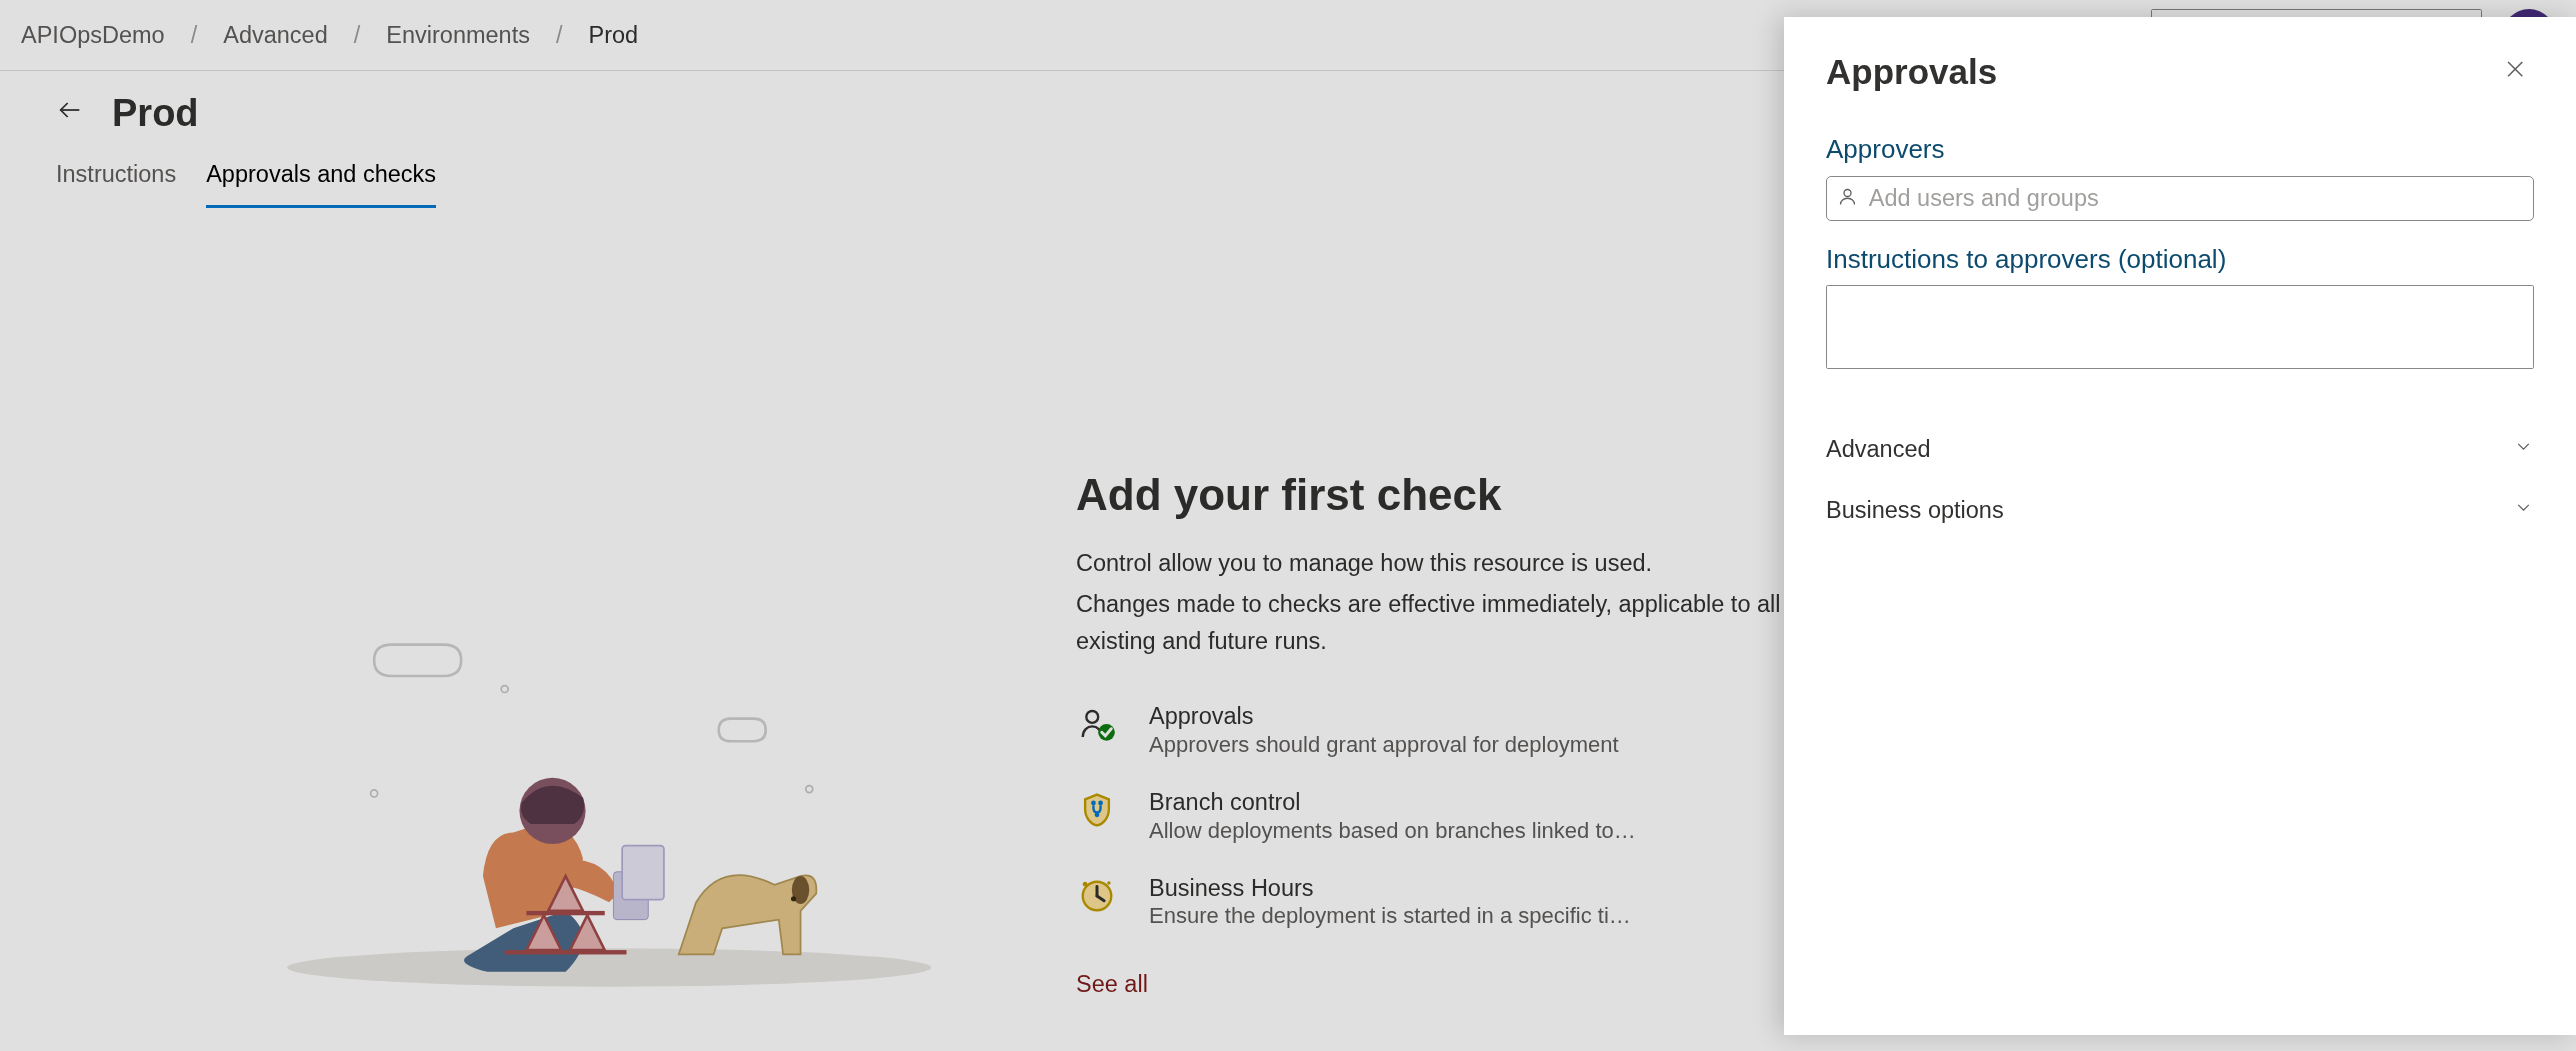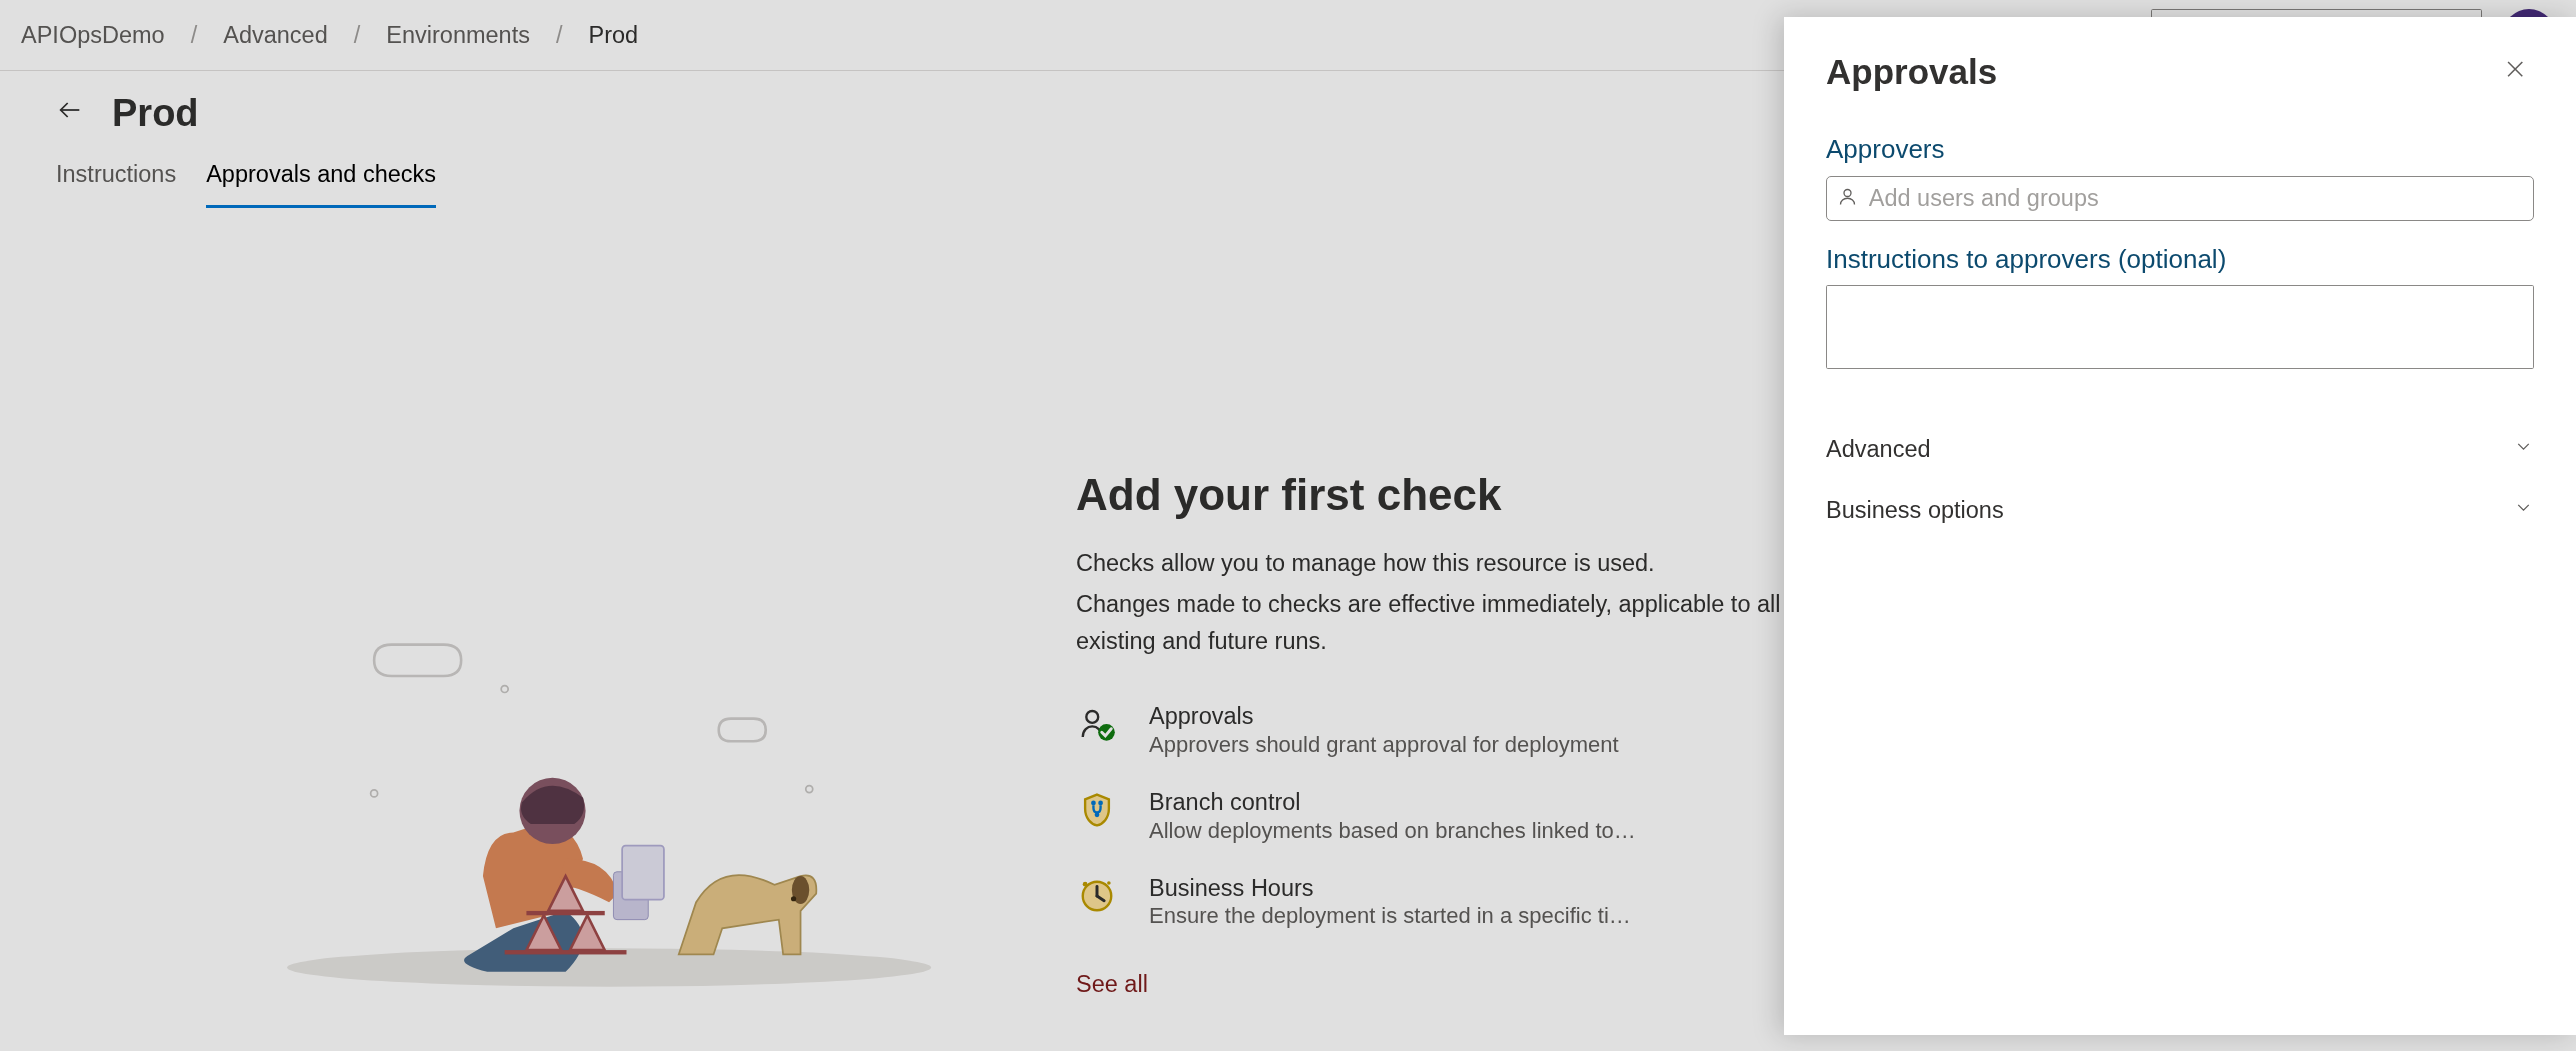--- a/index.html
+++ b/index.html
@@ -190,21 +190,21 @@
         <polygon points="0,90 20,130 -20,130" transform="translate(20,-45)" opacity="0"></polygon>
         <rect x="5" y="40" width="90" height="5" fill="#a14a4a" stroke="none"></rect>
         <rect x="-20" y="85" width="140" height="5" fill="#a14a4a" stroke="none"></rect>
       </g>
       <rect x="415" y="265" width="48" height="62" rx="4" fill="#e8e6f4" stroke="#b4b0d8" stroke-width="2"></rect>
     </svg>
   </div>
 
   <div class="empty-text">
     <h2 class="empty-title">Add your first check</h2>
-    <p class="empty-desc">Checks allow you to manage how this resource is used.</p>
+    <p class="empty-desc">Control allow you to manage how this resource is used.</p>
     <p class="empty-desc">Changes made to checks are effective immediately, applicable to all existing and future runs.</p>
 
     <div class="checks-list">
       <div class="check-item">
         <span class="check-icon">
           <svg width="38" height="38" viewBox="0 0 32 32">
             <circle cx="12" cy="10" r="5" fill="none" stroke="#323130" stroke-width="2"></circle>
             <path d="M4 27c0-6 4-9 8-9s8 3 8 9" fill="none" stroke="#323130" stroke-width="2"></path>
             <circle cx="24" cy="23" r="7" fill="#107c10"></circle>
             <path d="M20 23l3 3 5-6" stroke="#fff" stroke-width="2.5" fill="none" stroke-linecap="round"></path>

